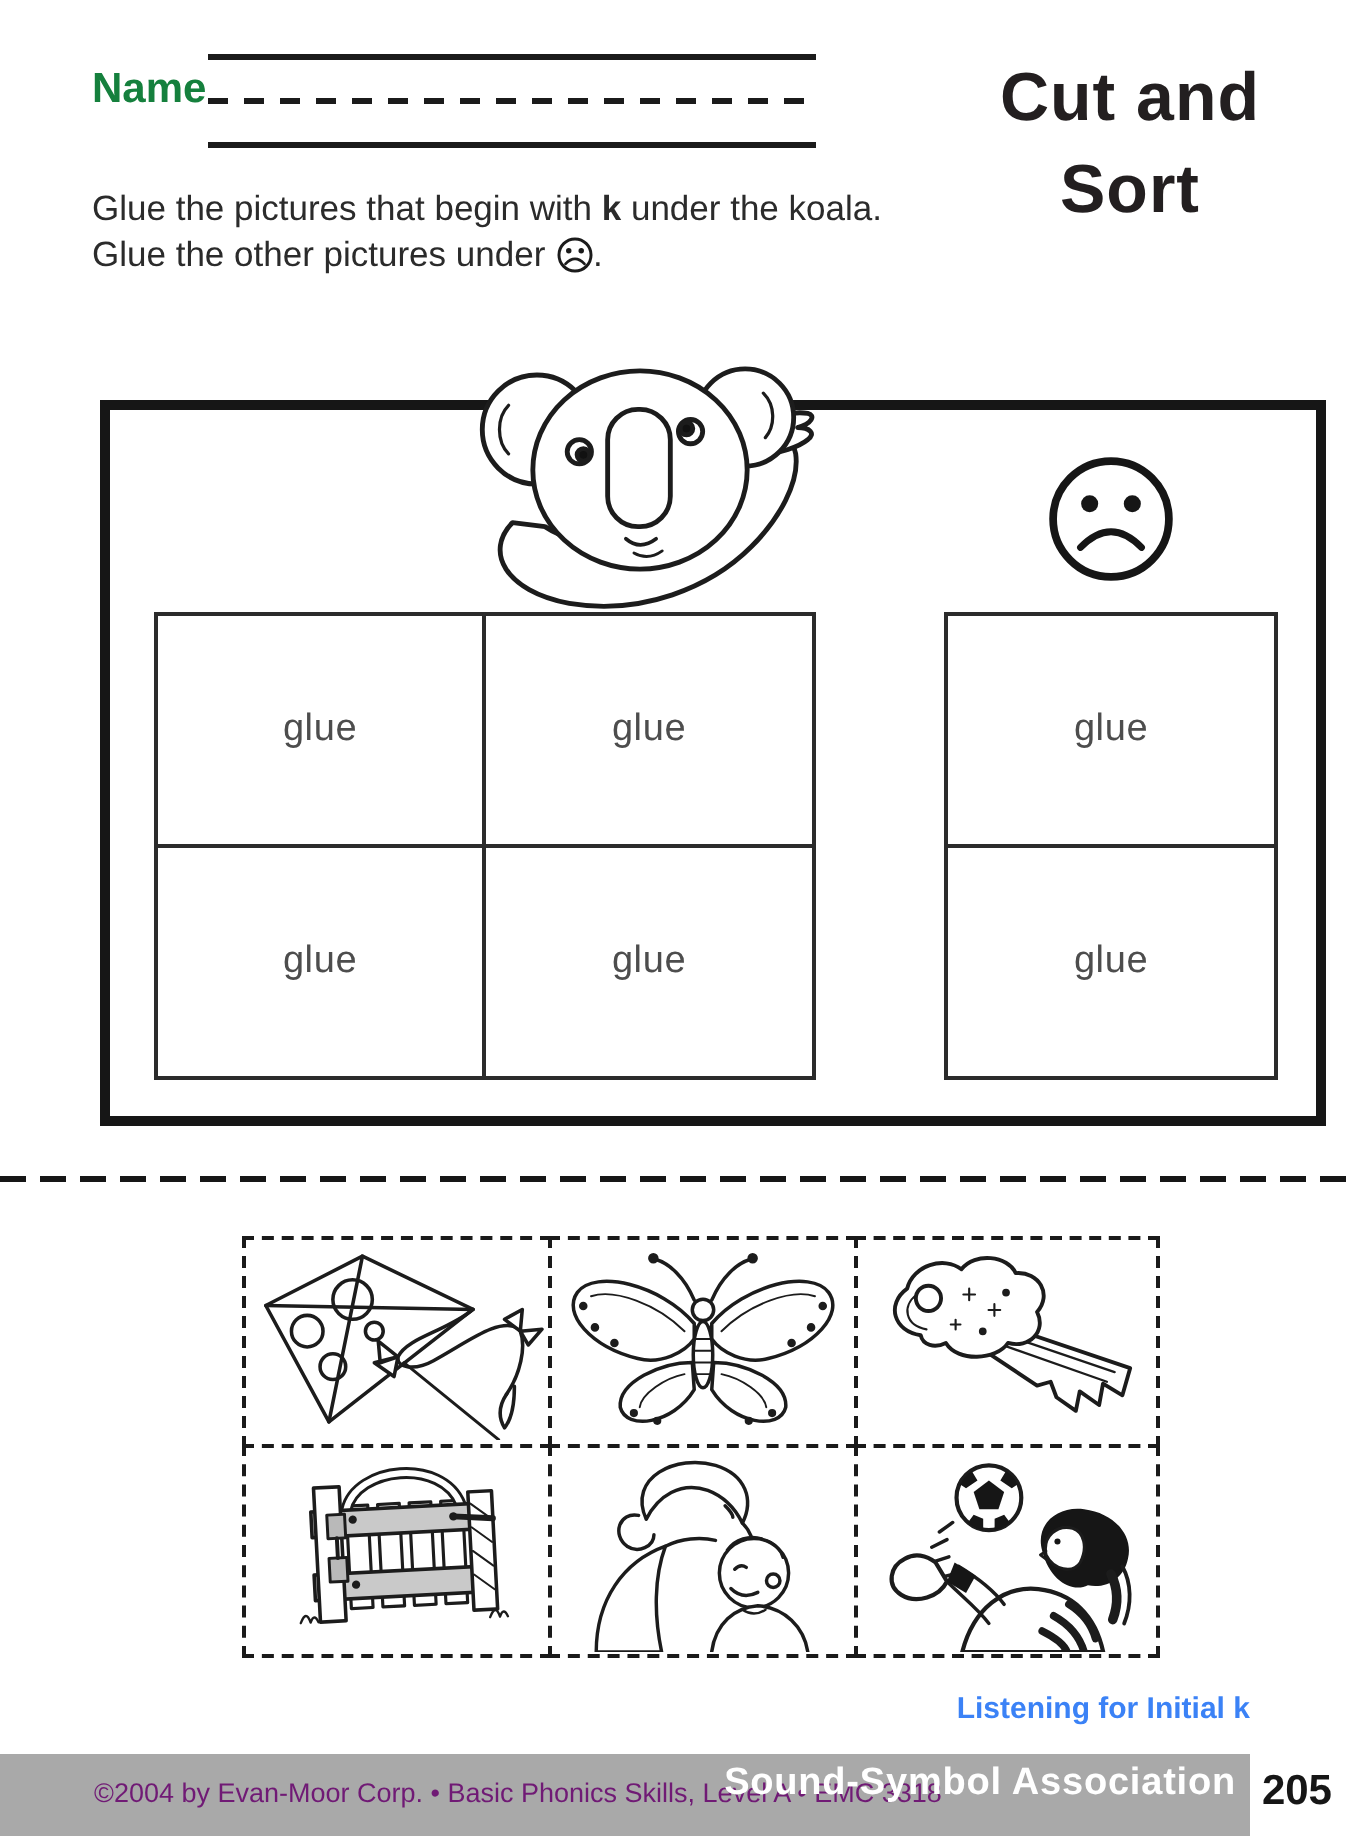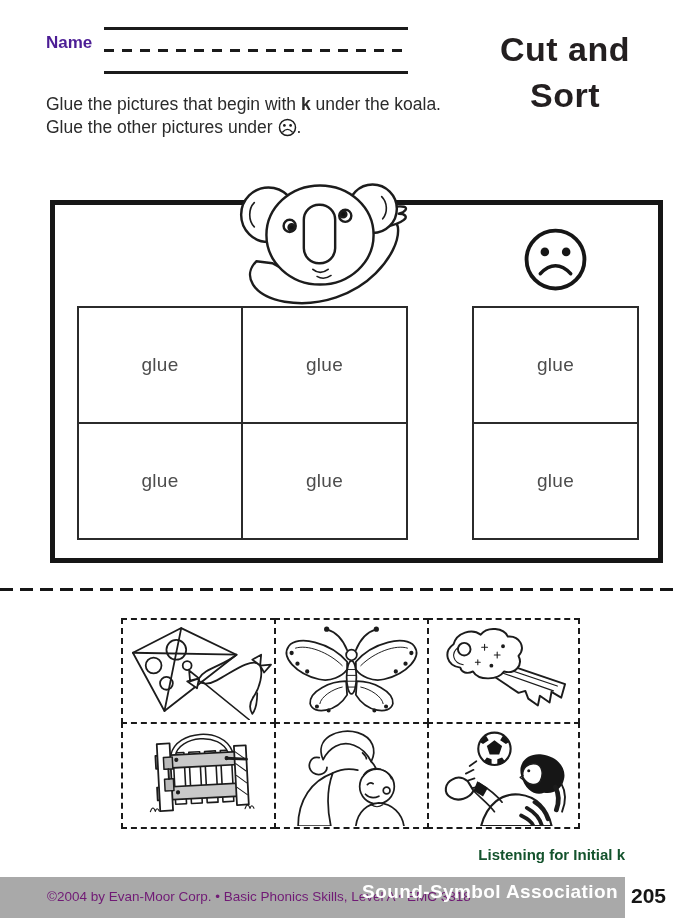--- a/index.html
+++ b/index.html
@@ -3,21 +3,21 @@
 <meta charset="utf-8">
 <style>
   html,body{margin:0;padding:0;background:#fff;}
   .page{
     position:relative;width:675px;height:918px;background:#fff;
     font-family:"Liberation Sans",sans-serif;color:#231f20;overflow:hidden;
   }
   .abs{position:absolute;}
 
   
-  .name-label{left:46px;top:33px;font-size:17px;font-weight:bold;color:#4c1d95;}
+  .name-label{left:46px;top:33px;font-size:21px;font-weight:bold;color:#15803d;}
   .writing-line{left:104px;width:304px;height:3px;background:#1b1b1b;}
   .writing-line.dashed{
     background:repeating-linear-gradient(90deg,#1b1b1b 0 10px,transparent 10px 18px);
   }
   .title-block{left:462px;top:26px;width:206px;text-align:center;
     font-size:34px;line-height:46px;font-weight:bold;color:#231f20;letter-spacing:.5px;}
   .instructions{left:46px;top:93px;font-size:17.5px;line-height:23px;color:#2b2b2b;}
   .instructions b{font-weight:bold;}
   .inline-face{display:inline-block;width:19px;height:19px;vertical-align:-4px;}
 
@@ -35,21 +35,21 @@
   
   .cut-line{left:0;top:588px;width:675px;height:3px;
     background:repeating-linear-gradient(90deg,#161616 0 13px,transparent 13px 20px);}
 
   
   .cut-cell{border:2px dashed #1a1a1a;box-sizing:border-box;background:#fff;
     display:flex;align-items:center;justify-content:center;}
   .cut-cell svg{display:block;}
 
   
-  .skill-label{right:50px;top:846px;font-size:15px;font-weight:bold;color:#14532d;}
+  .skill-label{right:50px;top:846px;font-size:15px;font-weight:bold;color:#3b82f6;}
   .footer-bar{left:0;top:877px;width:625px;height:41px;}
   .copyright{left:47px;top:889px;font-size:13.5px;color:#701a75;}
   .series-label{right:57px;top:881px;font-size:19px;font-weight:bold;color:#ffffff;letter-spacing:.4px;}
   .page-number{right:9px;top:884px;font-size:21px;font-weight:bold;color:#161616;}
 </style>
 </head>
 <body>
 
 <div class="page">
 

